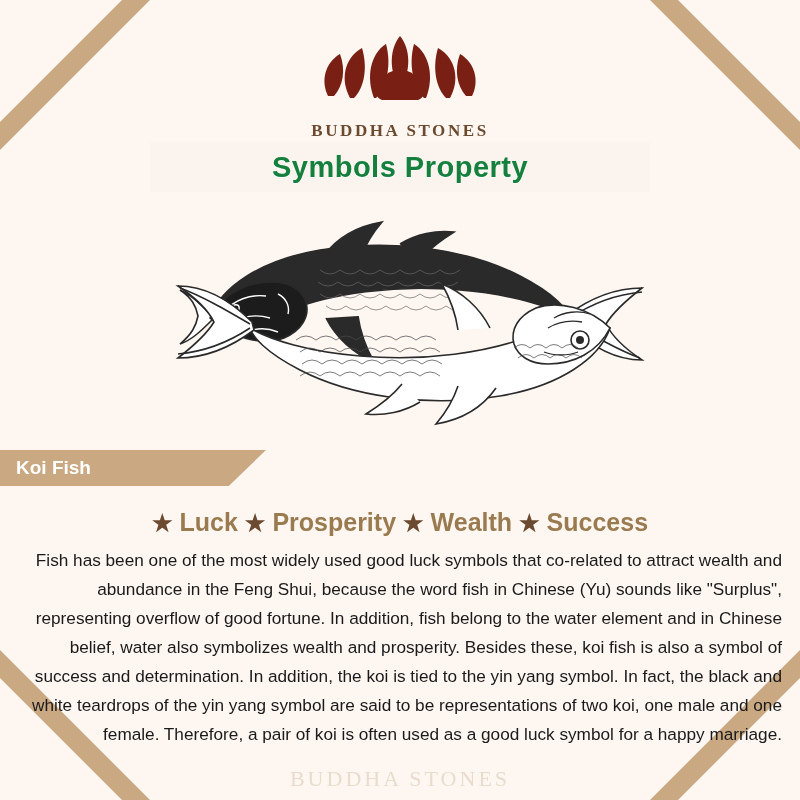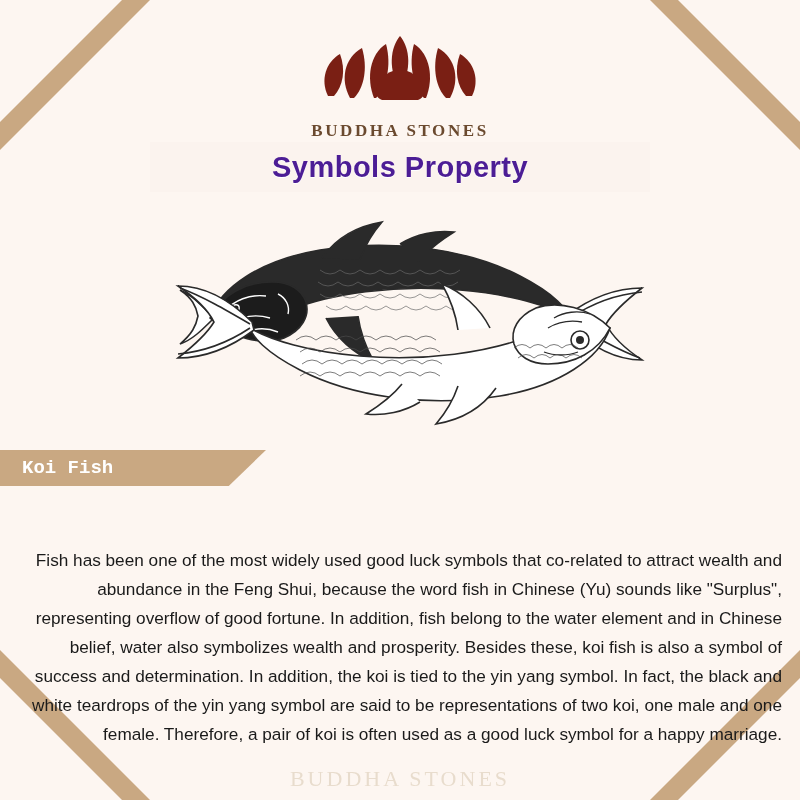--- a/index.html
+++ b/index.html
@@ -98,21 +98,21 @@
     width: 500px;
     height: 50px;
     background: #fbf3ee;
     display: flex;
     align-items: center;
     justify-content: center;
   }
   .title-bar .title-text {
     font-size: 29px;
     font-weight: bold;
-    color: #4c1d95;
+    color: #15803d;
     font-family: "Liberation Sans", sans-serif;
     letter-spacing: 0.5px;
     text-shadow: 0 1px 0 #ffffff;
   }
 
   .illustration {
     position: absolute;
     top: 198px;
     left: 150px;
     width: 520px;
@@ -127,26 +127,26 @@
     height: 36px;
   }
   .label-ribbon .ribbon-bg {
     position: absolute;
     inset: 0;
     background: #c9a882;
     clip-path: polygon(0 0, 100% 0, 86% 100%, 0 100%);
   }
   .label-ribbon .ribbon-text {
     position: absolute;
-    left: 22px;
+    left: 16px;
     top: 7px;
     font-size: 19px;
     font-weight: bold;
     color: #ffffff;
-    font-family: Liberation Mono, monospace;
+    font-family: Liberation Sans, sans-serif;
   }
 
   .keywords {
     position: absolute;
     top: 508px;
     left: 0; right: 0;
     text-align: center;
     font-size: 25px;
     font-weight: bold;
     color: #9a7b4f;
@@ -297,18 +297,28 @@
         </g>
       </g>
     </svg>
   </div>
 
   <div class="label-ribbon">
     <div class="ribbon-bg"></div>
     <div class="ribbon-text">Koi Fish</div>
   </div>
 
+  <div class="keywords">
+    <span class="star">★</span>
+    <span>Luck</span>
+    <span class="star">★</span>
+    <span>Prosperity</span>
+    <span class="star">★</span>
+    <span>Wealth</span>
+    <span class="star">★</span>
+    <span>Success</span>
+  </div>
 
   <div class="body-text">Fish has been one of the most widely used good luck symbols that co-related to attract wealth and abundance in the Feng Shui, because the word fish in Chinese (Yu) sounds like "Surplus", representing overflow of good fortune. In addition, fish belong to the water element and in Chinese belief, water also symbolizes wealth and prosperity. Besides these, koi fish is also a symbol of success and determination. In addition, the koi is tied to the yin yang symbol. In fact, the black and white teardrops of the yin yang symbol are said to be representations of two koi, one male and one female. Therefore, a pair of koi is often used as a good luck symbol for a happy marriage.</div>
 
   <div class="watermark">BUDDHA STONES</div>
 
 </div>
 
 </body></html>

